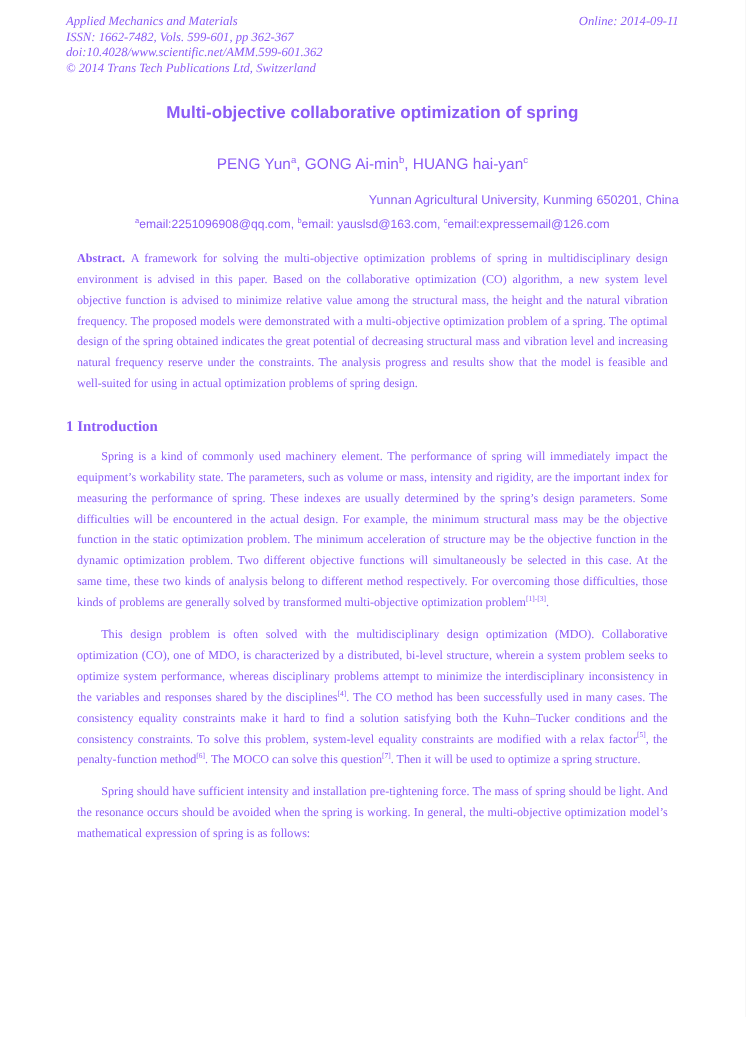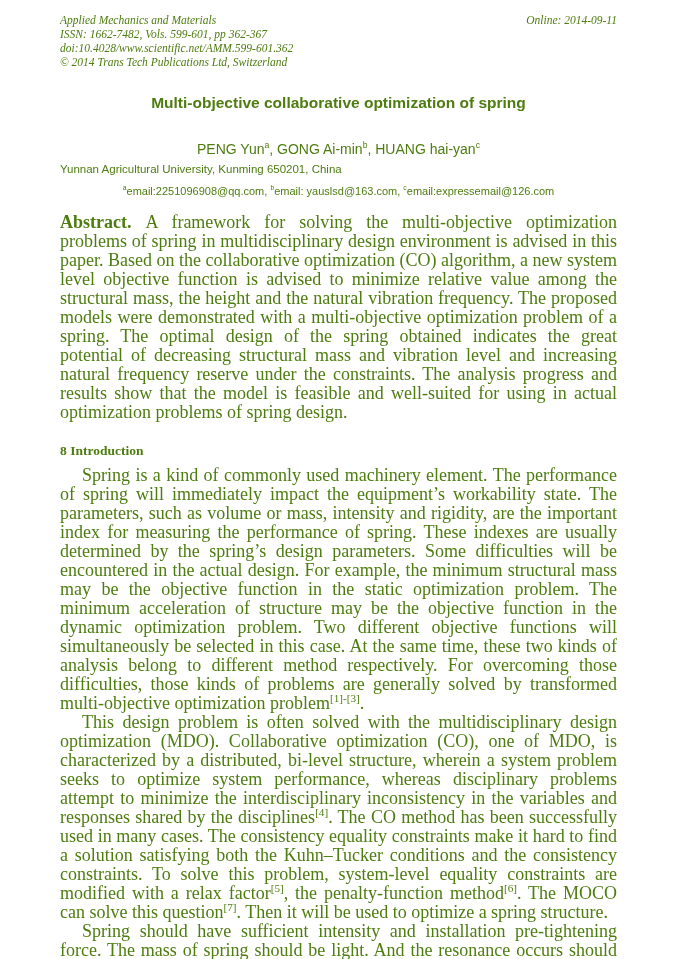--- a/index.html
+++ b/index.html
@@ -2,21 +2,21 @@
 <html><head>
 <meta charset="utf-8">
 <style>
   html, body { margin: 0; padding: 0; background: #e8e8e8; }
   .page {
     position: relative;
     width: 678px;
     height: 959px;
     margin: 0 auto;
     background: #ffffff;
-    color: #4d7c0f;
+    color: #8b5cf6;
     box-sizing: border-box;
     padding: 13px 61px 0 60px;
     overflow: hidden;
     font-family: "Liberation Serif", serif;
   }
   
   .header {
     display: flex;
     justify-content: space-between;
     align-items: flex-start;
@@ -36,44 +36,44 @@
     line-height: 19px;
   }
   .authors {
     margin-top: 28px;
     text-align: center;
     font-family: "Liberation Sans", sans-serif;
     font-size: 14px;
     line-height: 18px;
   }
   .affiliation {
-    margin-top: 4px;
-    text-align: left;
+    margin-top: 17px;
+    text-align: right;
     font-family: "Liberation Sans", sans-serif;
     font-size: 11.5px;
     line-height: 14px;
   }
   .emails {
     margin-top: 8px;
     text-align: center;
     font-family: "Liberation Sans", sans-serif;
     font-size: 11px;
     line-height: 14px;
   }
   .keywords {
     margin-top: 17px;
     text-align: left;
     font-family: "Liberation Sans", sans-serif;
     font-size: 11px;
     line-height: 15px;
   }
   
   .body-text {
-    margin: 0;
-    font-size: 18px;
+    margin: 10px;
+    font-size: 11px;
     line-height: 19px;
     text-align: justify;
   }
   .abstract { margin-top: 15px; }
   .section-heading {
     margin: 20px 0 7px 0;
     font-family: "Liberation Serif", serif;
     font-weight: bold;
     font-size: 13.5px;
     line-height: 17px;
@@ -105,19 +105,19 @@
 
   <div class="authors"><span>PENG Yun</span><sup>a</sup><span>, GONG Ai-min</span><sup>b</sup><span>, HUANG hai-yan</span><sup>c</sup></div>
 
   <div class="affiliation">Yunnan Agricultural University, Kunming 650201, China</div>
 
   <div class="emails"><sup>a</sup><span>email:2251096908@qq.com, </span><sup>b</sup><span>email: yauslsd@163.com, </span><sup>c</sup><span>email:expressemail@126.com</span></div>
 
 
   <p class="body-text abstract"><span class="b">Abstract. </span><span>A framework for solving the multi-objective optimization problems of spring in multidisciplinary design environment is advised in this paper. Based on the collaborative optimization (CO) algorithm, a new system level objective function is advised to minimize relative value among the structural mass, the height and the natural vibration frequency. The proposed models were demonstrated with a multi-objective optimization problem of a spring. The optimal design of the spring obtained indicates the great potential of decreasing structural mass and vibration level and increasing natural frequency reserve under the constraints. The analysis progress and results show that the model is feasible and well-suited for using in actual optimization problems of spring design.</span></p>
 
-  <h2 class="section-heading">8 Introduction</h2>
+  <h2 class="section-heading">1 Introduction</h2>
   <p class="body-text indent"><span>Spring is a kind of commonly used machinery element. The performance of spring will immediately impact the equipment’s workability state. The parameters, such as volume or mass, intensity and rigidity, are the important index for measuring the performance of spring. These indexes are usually determined by the spring’s design parameters. Some difficulties will be encountered in the actual design. For example, the minimum structural mass may be the objective function in the static optimization problem. The minimum acceleration of structure may be the objective function in the dynamic optimization problem. Two different objective functions will simultaneously be selected in this case. At the same time, these two kinds of analysis belong to different method respectively. For overcoming those difficulties, those kinds of problems are generally solved by transformed multi-objective optimization problem</span><sup>[1]-[3]</sup><span>.</span></p>
   <p class="body-text indent"><span>This design problem is often solved with the multidisciplinary design optimization (MDO). Collaborative optimization (CO), one of MDO, is characterized by a distributed, bi-level structure, wherein a system problem seeks to optimize system performance, whereas disciplinary problems attempt to minimize the interdisciplinary inconsistency in the variables and responses shared by the disciplines</span><sup>[4]</sup><span>. The CO method has been successfully used in many cases. The consistency equality constraints make it hard to find a solution satisfying both the Kuhn–Tucker conditions and the consistency constraints. To solve this problem, system-level equality constraints are modified with a relax factor</span><sup>[5]</sup><span>, the penalty-function method</span><sup>[6]</sup><span>. The MOCO can solve this question</span><sup>[7]</sup><span>. Then it will be used to optimize a spring structure.</span></p>
 
   <p class="body-text indent"><span>Spring should have sufficient intensity and installation pre-tightening force. The mass of spring should be light. And the resonance occurs should be avoided when the spring is working. In general, the multi-objective optimization model’s mathematical expression of spring is as follows:</span></p>
 
 </div>
 
 </body></html>

